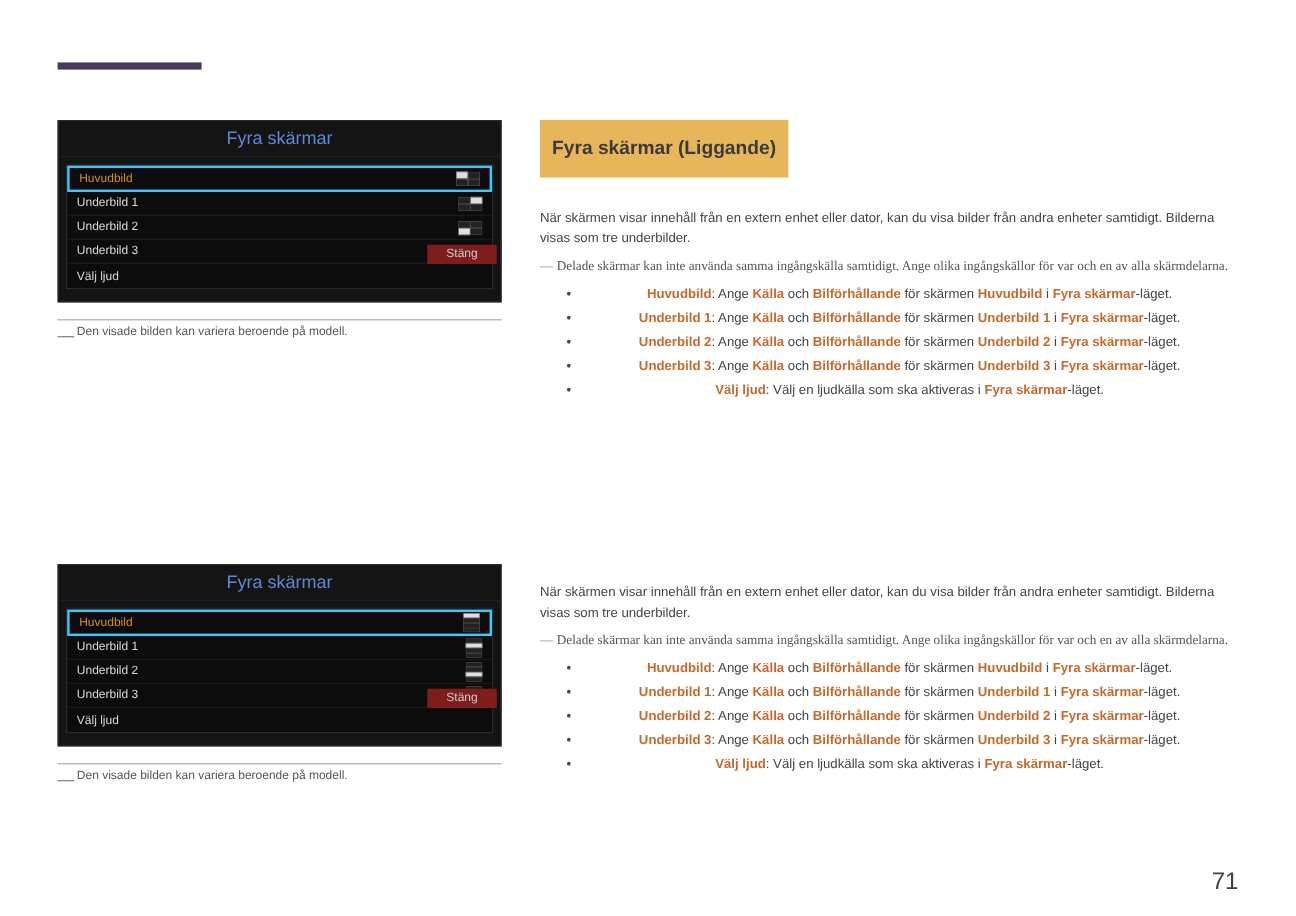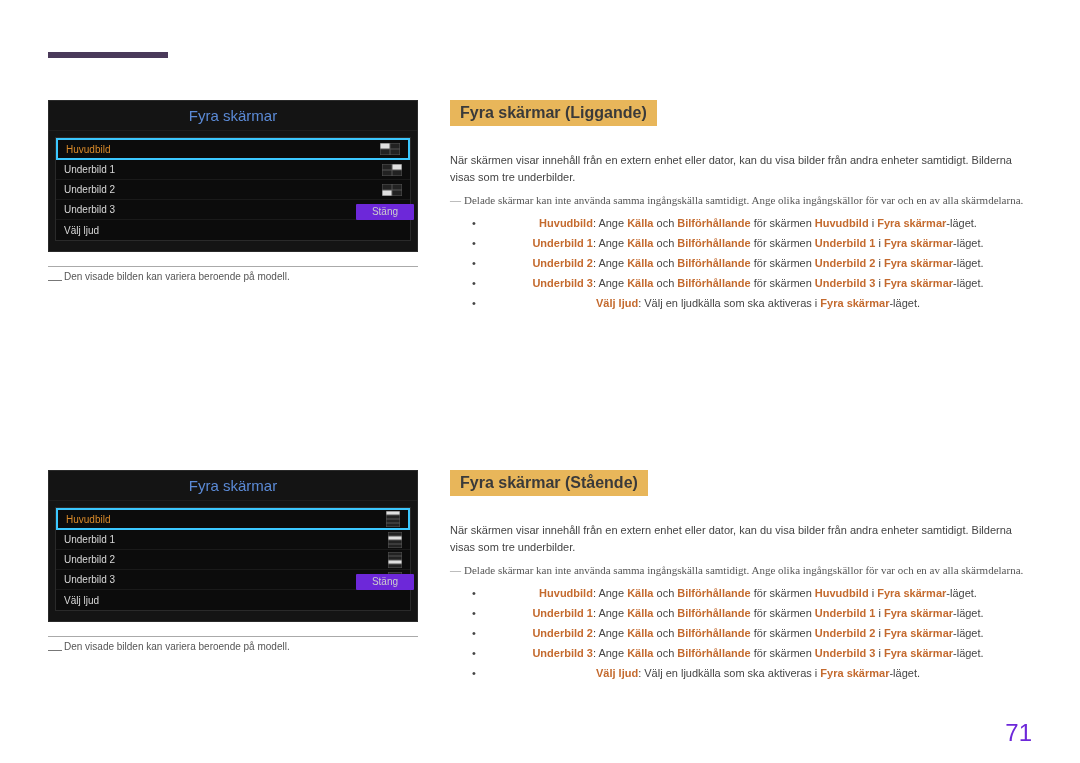--- a/index.html
+++ b/index.html
@@ -18,22 +18,22 @@
     top: 52px;
     left: 48px;
     width: 120px;
     height: 6px;
     background: #4a3a5a;
   }
   .page-number {
     position: absolute;
     bottom: 16px;
     right: 48px;
-    font-size: 24px;
-    color: #6d28d9;
+    font-size: 20px;
+    color: #404040;
     font-weight: 300;
   }
   .col-left {
     position: absolute;
     left: 48px;
     width: 380px;
   }
   .col-right {
     position: absolute;
     left: 450px;
@@ -103,21 +103,21 @@
     box-shadow: inset 0 0 0 0.5px #555;
     background: #222;
   }
   .layout-icon.port .row.active { background: #e0e0e0; }
   .osd-close {
     position: absolute;
     right: 14px;
     top: 104px;
     width: 58px;
     height: 16px;
-    background: #6d28d9;
+    background: #7f1d1d;
     color: #ccc;
     font-size: 10px;
     text-align: center;
     line-height: 16px;
     border-radius: 1px;
   }
   .osd-wrap { position: relative; }
   .hr {
     border: none;
     border-top: 1px solid #aaa;
@@ -135,21 +135,21 @@
     vertical-align: top;
   }
 
   
   .heading {
     display: inline-block;
     background: #e8b65a;
     color: #3a3a3a;
     font-size: 16px;
     font-weight: bold;
-    padding: 4px 10px;
+    padding: 15px 10px;
     margin-bottom: 10px;
   }
   .para {
     color: #444;
     line-height: 1.5;
     margin-bottom: 8px;
     margin-top: 16px;
   }
   .note {
     color: #555;
@@ -305,21 +305,20 @@
         </div>
       </div>
     </div>
     <div class="osd-close">Stäng</div>
   </div>
   <hr class="hr">
   <div class="footnote"><span class="dash">―</span><span>Den visade bilden kan variera beroende på modell.</span></div>
 </div>
 
 <div class="col-right sec2-right">
-  <span class="heading">Fyra skärmar (Stående)</span>
   <p class="para">När skärmen visar innehåll från en extern enhet eller dator, kan du visa bilder från andra enheter samtidigt. Bilderna visas som tre underbilder.</p>
   <p class="note">Delade skärmar kan inte använda samma ingångskälla samtidigt. Ange olika ingångskällor för var och en av alla skärmdelarna.</p>
   <ul class="bullets">
     <li><span class="hl">Huvudbild</span><span>: Ange </span><span class="hl">Källa</span><span> och </span><span class="hl">Bilförhållande</span><span> för skärmen </span><span class="hl">Huvudbild</span><span> i </span><span class="hl">Fyra skärmar</span><span>-läget.</span></li>
     <li><span class="hl">Underbild 1</span><span>: Ange </span><span class="hl">Källa</span><span> och </span><span class="hl">Bilförhållande</span><span> för skärmen </span><span class="hl">Underbild 1</span><span> i </span><span class="hl">Fyra skärmar</span><span>-läget.</span></li>
     <li><span class="hl">Underbild 2</span><span>: Ange </span><span class="hl">Källa</span><span> och </span><span class="hl">Bilförhållande</span><span> för skärmen </span><span class="hl">Underbild 2</span><span> i </span><span class="hl">Fyra skärmar</span><span>-läget.</span></li>
     <li><span class="hl">Underbild 3</span><span>: Ange </span><span class="hl">Källa</span><span> och </span><span class="hl">Bilförhållande</span><span> för skärmen </span><span class="hl">Underbild 3</span><span> i </span><span class="hl">Fyra skärmar</span><span>-läget.</span></li>
     <li><span class="hl">Välj ljud</span><span>: Välj en ljudkälla som ska aktiveras i </span><span class="hl">Fyra skärmar</span><span>-läget.</span></li>
   </ul>
 </div>

